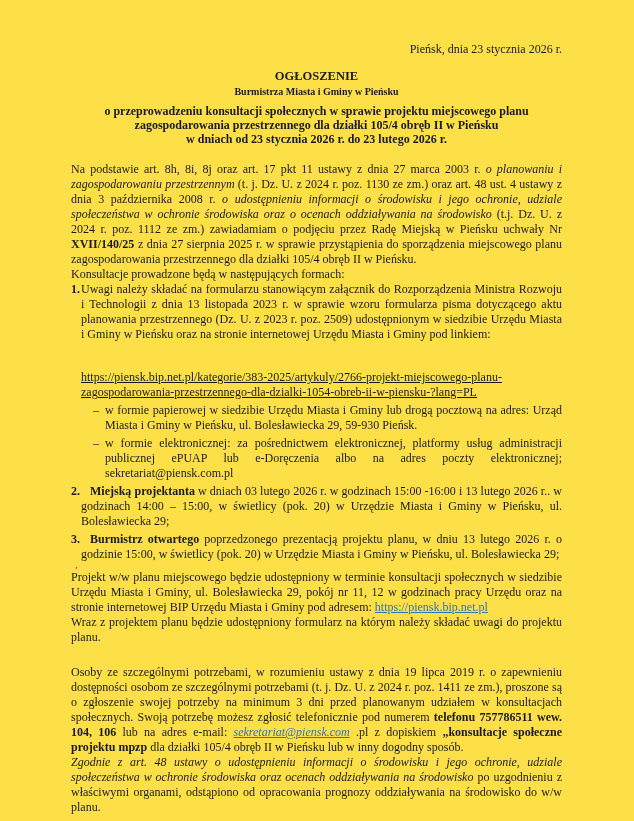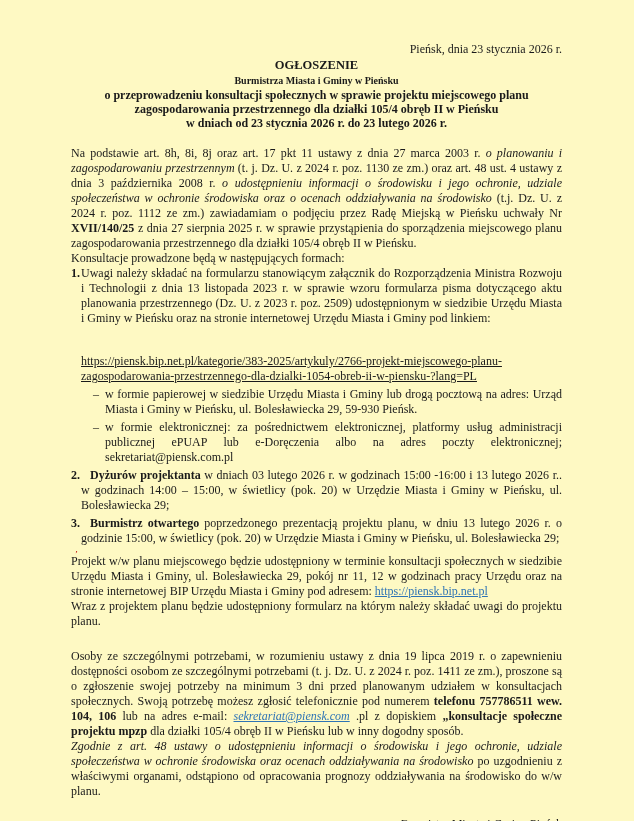--- a/index.html
+++ b/index.html
@@ -1,35 +1,35 @@
 <!DOCTYPE html>
 <html lang="pl"><head>
 <meta charset="utf-8">
 <style>
   html,body{margin:0;padding:0;background:#fff;}
   .page{
     position:relative;
     width:634px;height:821px;
     margin:0 auto;
-    background:#fef9c3;
+    background:#fde047;
     font-family:"Liberation Serif","DejaVu Serif",serif;
     font-size:12px;line-height:15px;color:#1a1a1a;
     box-sizing:border-box;
     padding:42px 72px 0 71px;
     overflow:hidden;
   }
   .right{text-align:right;}
   .center{text-align:center;}
   .b{font-weight:bold;}
   .i{font-style:italic;}
   .u{text-decoration:underline;}
   .just{text-align:justify;}
-  .title{font-weight:bold;font-size:12.5px;margin-top:1px;}
+  .title{font-weight:bold;font-size:12.5px;margin-top:12px;}
   .subtitle{font-weight:bold;font-size:10px;}
-  .headblock{font-weight:bold;line-height:14px;}
+  .headblock{font-weight:bold;margin-top:5px;line-height:14px;}
   .intro{margin-top:16px;}
   .li{position:relative;margin-left:10px;}
   .num{position:absolute;left:-10px;top:0;font-weight:bold;}
   .ihead{text-indent:9px;}
   .linkline{text-decoration:underline;text-align:left;overflow-wrap:break-word;margin-top:28px;}
   .sub{position:relative;padding-left:24px;margin-top:3px;}
   .dash{position:absolute;left:12px;top:0;}
   .redmark{color:#c00000;font-size:9px;line-height:7px;margin-left:4px;height:8px;}
   .para{margin-top:3px;}
   .gap{margin-top:20px;}
@@ -65,21 +65,21 @@
       <span><span>w formie papierowej w siedzibie Urzędu Miasta i Gminy lub drogą pocztową na adres: Urząd Miasta i Gminy w Pieńsku, ul. Bolesławiecka 29, 59-930 Pieńsk.</span></span>
     </div>
     <div class="sub just">
       <span class="dash">–</span>
       <span><span>w formie elektronicznej: za pośrednictwem elektronicznej, platformy usług administracji publicznej ePUAP lub e-Doręczenia  albo na adres poczty elektronicznej; sekretariat@piensk.com.pl</span></span>
     </div>
   </div>
 
   <div class="li para">
     <span class="num">2.</span>
-    <div class="ihead just"><span class="b">Dyżurów projektanta</span><span> w dniach 03 lutego 2026 r. w godzinach 15:00 -16:00 i 13 lutego 2026 r.. w godzinach 14:00 – 15:00, w świetlicy (pok. 20) w Urzędzie Miasta i Gminy w Pieńsku, ul. Bolesławiecka 29;</span></div>
+    <div class="ihead just"><span class="b">Miejską projektanta</span><span> w dniach 03 lutego 2026 r. w godzinach 15:00 -16:00 i 13 lutego 2026 r.. w godzinach 14:00 – 15:00, w świetlicy (pok. 20) w Urzędzie Miasta i Gminy w Pieńsku, ul. Bolesławiecka 29;</span></div>
   </div>
 
   <div class="li para">
     <span class="num">3.</span>
     <div class="ihead just"><span class="b">Burmistrz otwartego</span><span> poprzedzonego prezentacją projektu planu, w dniu 13 lutego 2026 r. o godzinie 15:00, w świetlicy (pok. 20) w Urzędzie Miasta i Gminy w Pieńsku, ul. Bolesławiecka 29;</span></div>
   </div>
 
   <div class="redmark">‚</div>
 
   <div class="just"><span>Projekt w/w planu miejscowego będzie udostępniony w terminie konsultacji społecznych w siedzibie Urzędu Miasta i Gminy, ul. Bolesławiecka 29, pokój nr 11, 12 w godzinach pracy Urzędu oraz na stronie internetowej BIP Urzędu Miasta i Gminy pod adresem: </span><span class="u link">https://piensk.bip.net.pl</span></div>

